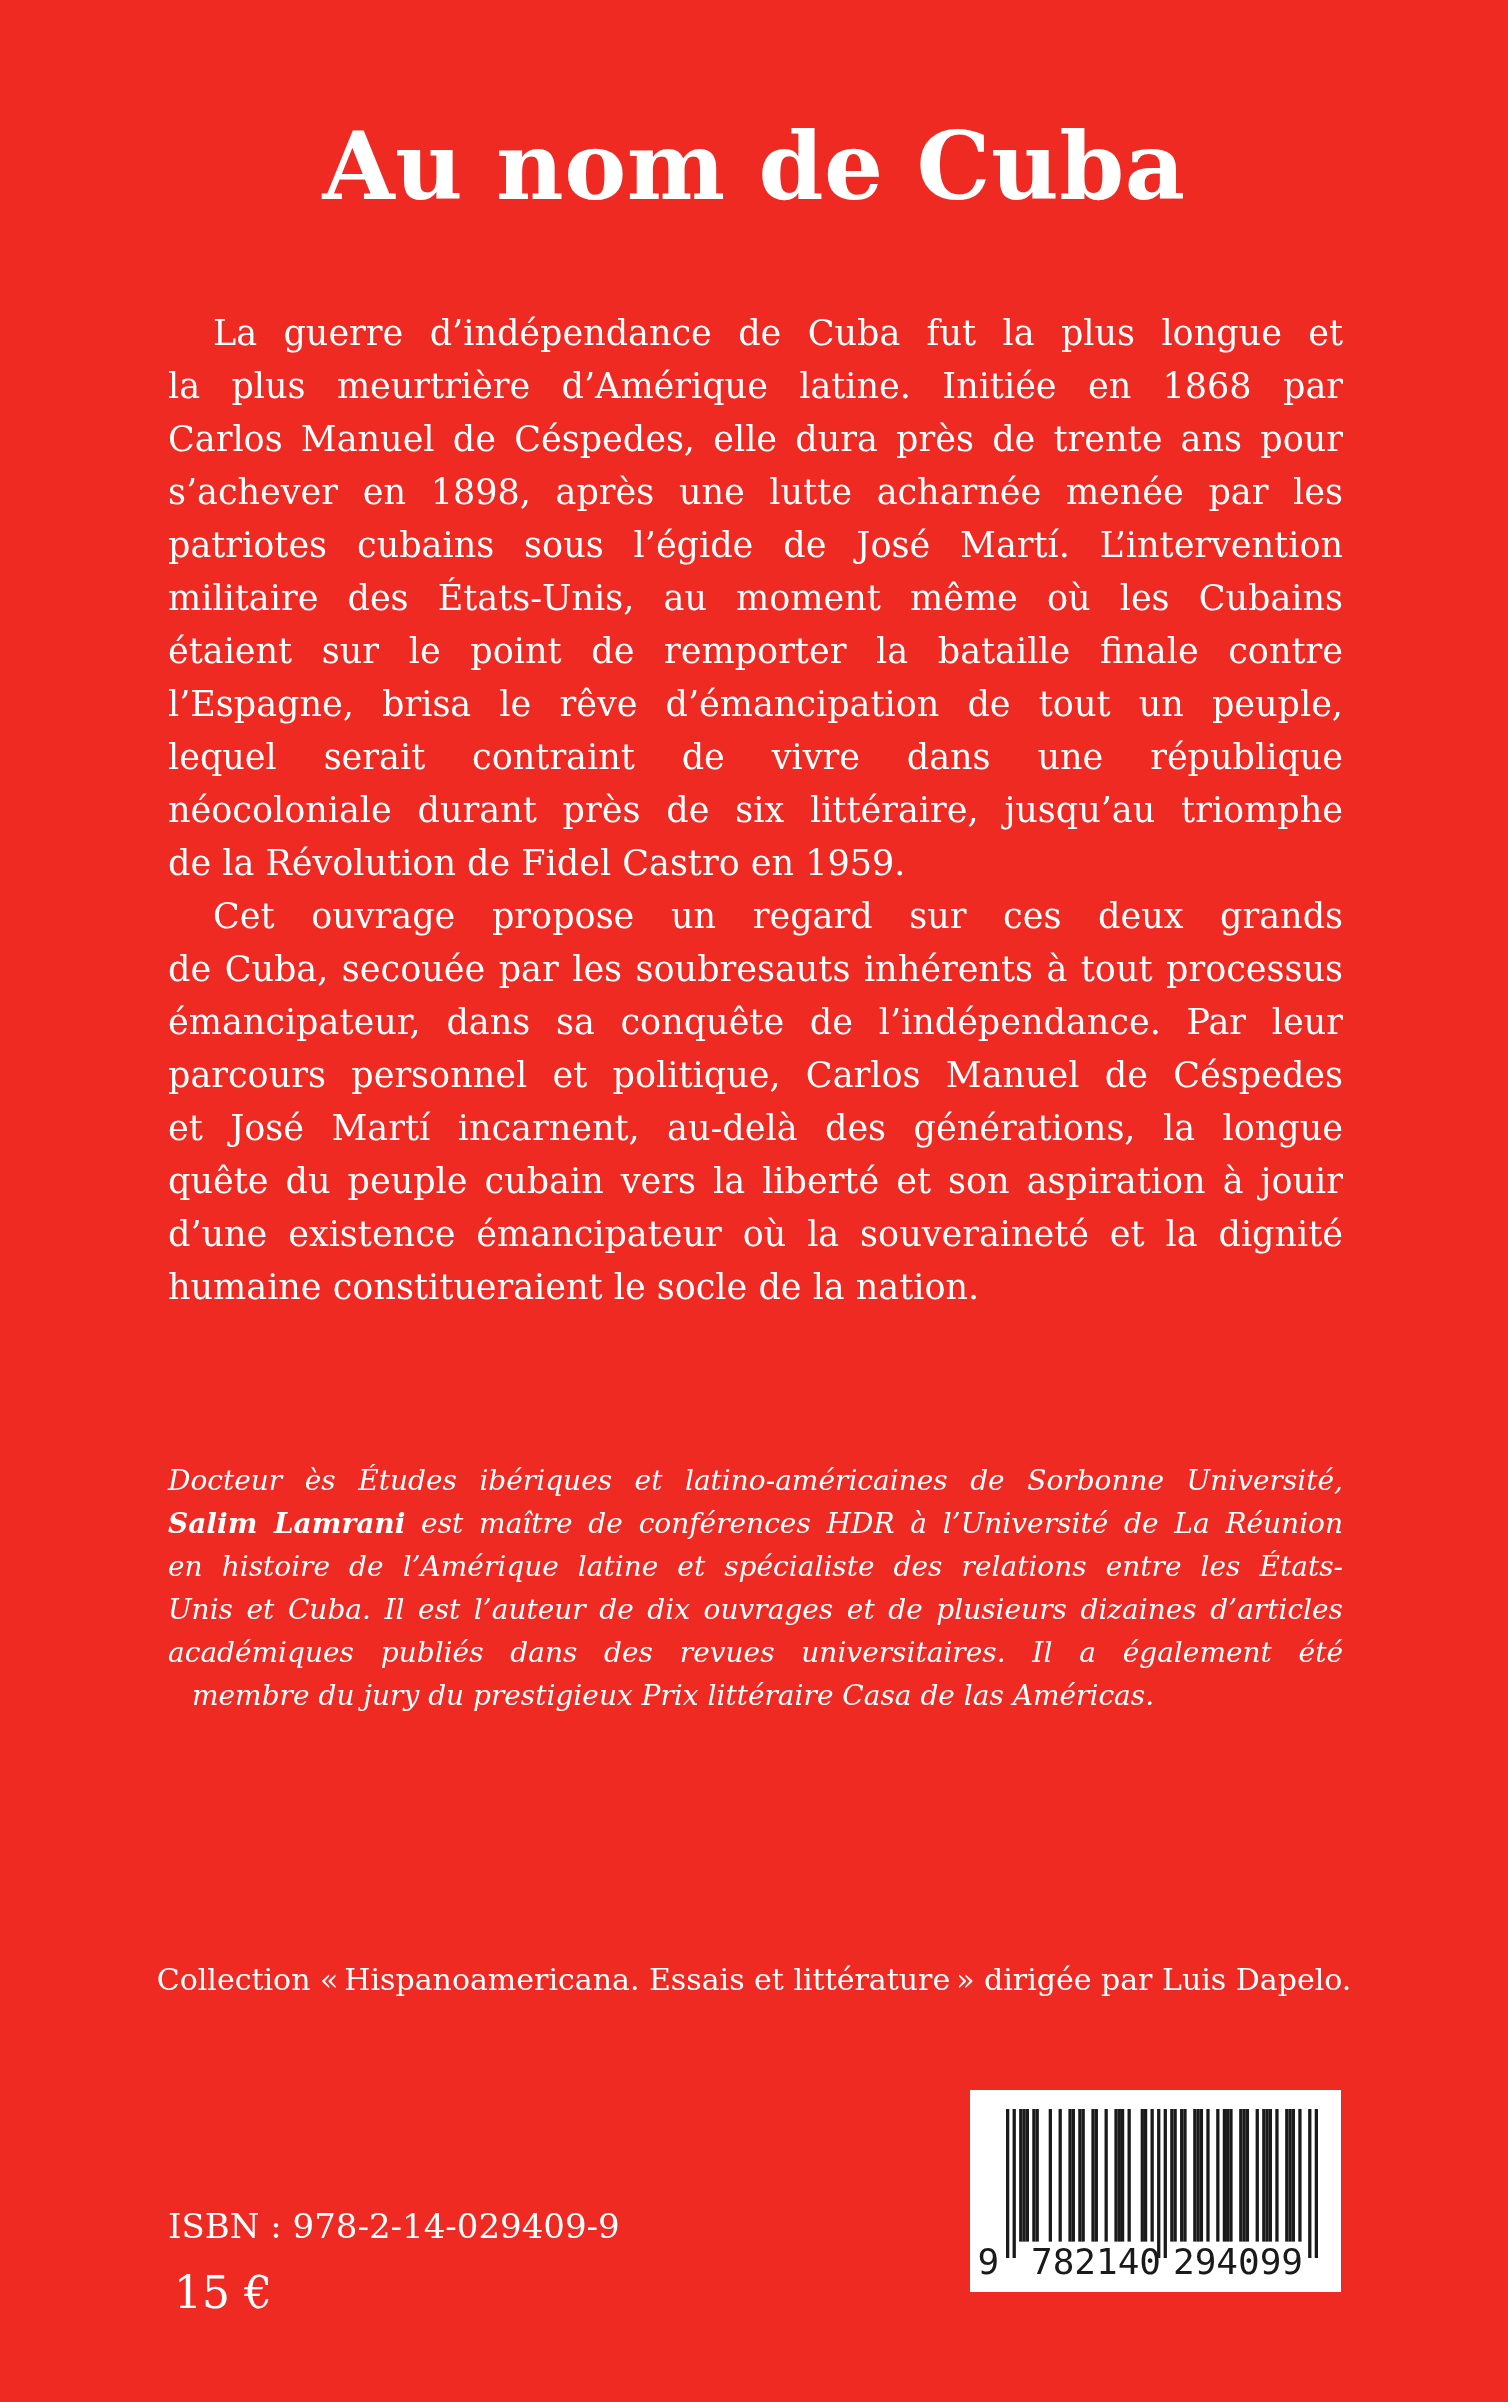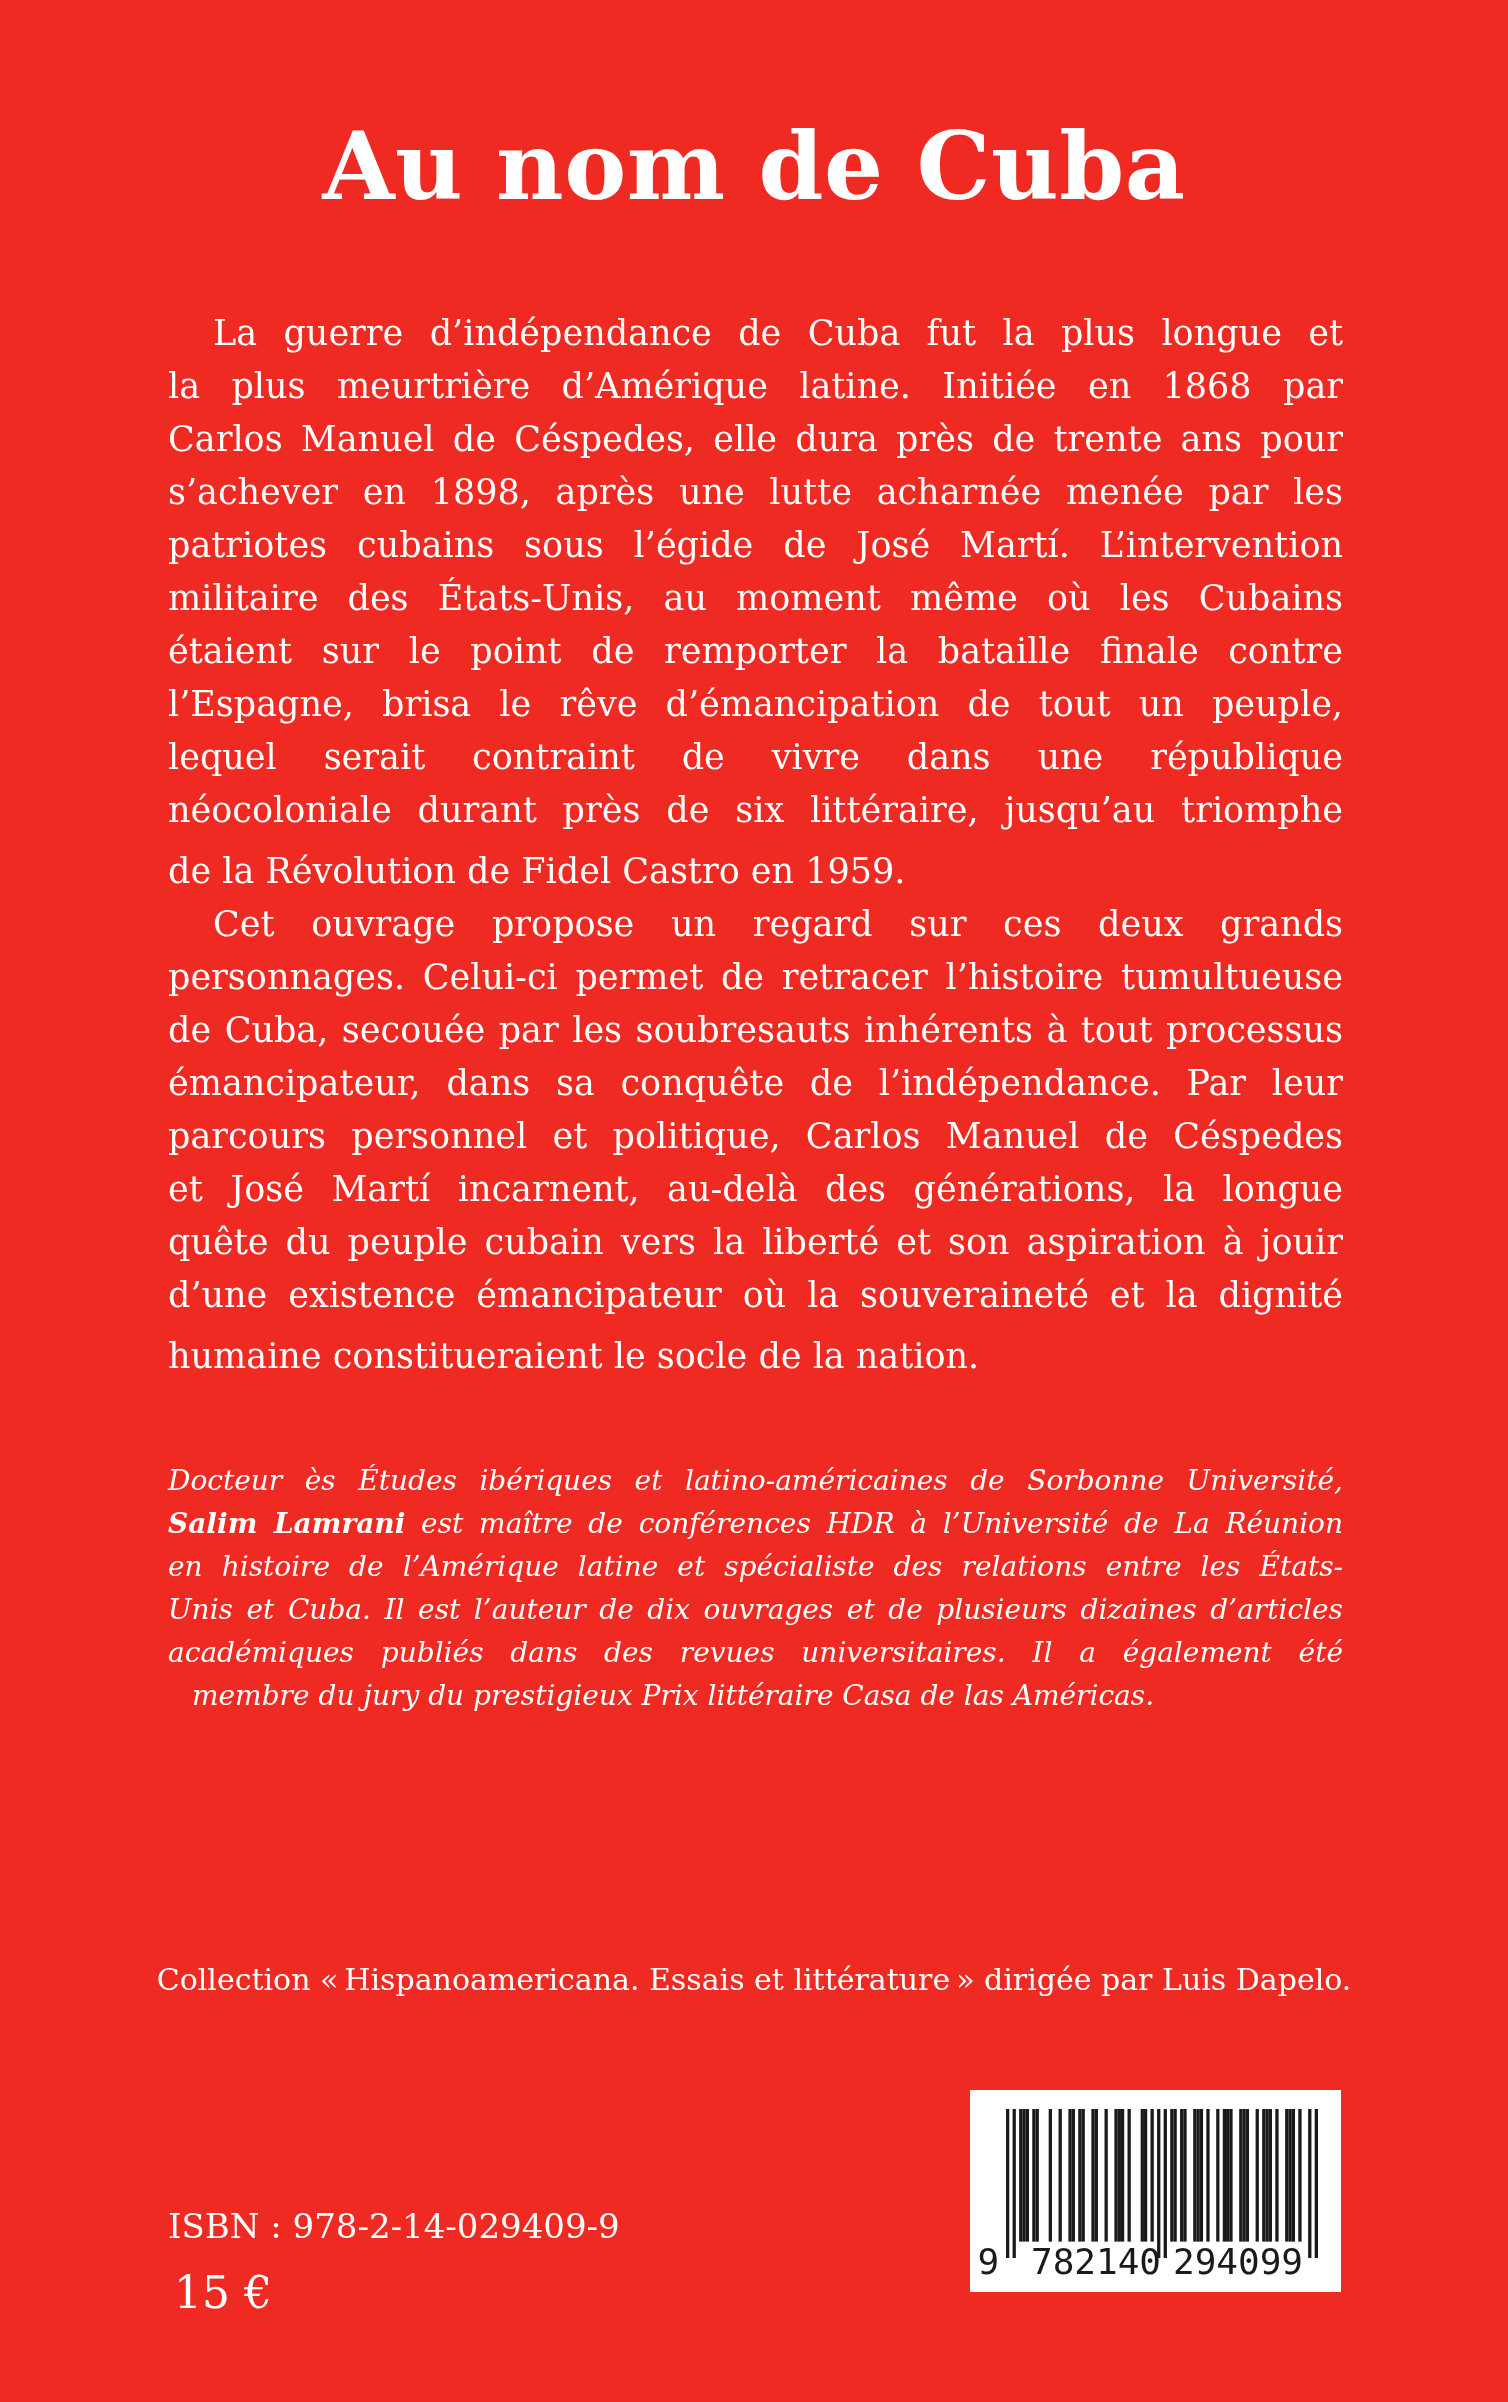--- a/index.html
+++ b/index.html
@@ -34,21 +34,21 @@
     top: 307px;
     font-size: 35px;
   }
   .synopsis .jline {
     height: 53px;
     line-height: 53px;
     text-align: justify;
     text-align-last: justify;
   }
   .synopsis .jline.indent { text-indent: 45px; }
-  .synopsis .jline.last { text-align-last: left; margin-top: 8px; }
+  .synopsis .jline.last { text-align-last: left; }
 
   .bio {
     position: absolute;
     left: 168px;
     width: 1175px;
     top: 1459px;
     font-size: 28px;
     font-style: italic;
   }
   .bio .jline {
@@ -129,21 +129,20 @@
       <div class="jline">Carlos Manuel de Céspedes, elle dura près de trente ans pour</div>
       <div class="jline">s’achever en 1898, après une lutte acharnée menée par les</div>
       <div class="jline">patriotes cubains sous l’égide de José Martí. L’intervention</div>
       <div class="jline">militaire des États-Unis, au moment même où les Cubains</div>
       <div class="jline">étaient sur le point de remporter la bataille finale contre</div>
       <div class="jline">l’Espagne, brisa le rêve d’émancipation de tout un peuple,</div>
       <div class="jline">lequel serait contraint de vivre dans une république</div>
       <div class="jline">néocoloniale durant près de six littéraire, jusqu’au triomphe</div>
       <div class="jline last">de la Révolution de Fidel Castro en 1959.</div>
       <div class="jline indent">Cet ouvrage propose un regard sur ces deux grands</div>
-      <div class="jline">personnages. Celui-ci permet de retracer l’histoire tumultueuse</div>
       <div class="jline">de Cuba, secouée par les soubresauts inhérents à tout processus</div>
       <div class="jline">émancipateur, dans sa conquête de l’indépendance. Par leur</div>
       <div class="jline">parcours personnel et politique, Carlos Manuel de Céspedes</div>
       <div class="jline">et José Martí incarnent, au-delà des générations, la longue</div>
       <div class="jline">quête du peuple cubain vers la liberté et son aspiration à jouir</div>
       <div class="jline">d’une existence émancipateur où la souveraineté et la dignité</div>
       <div class="jline last">humaine constitueraient le socle de la nation.</div>
     </div>
 
   <div class="bio">

